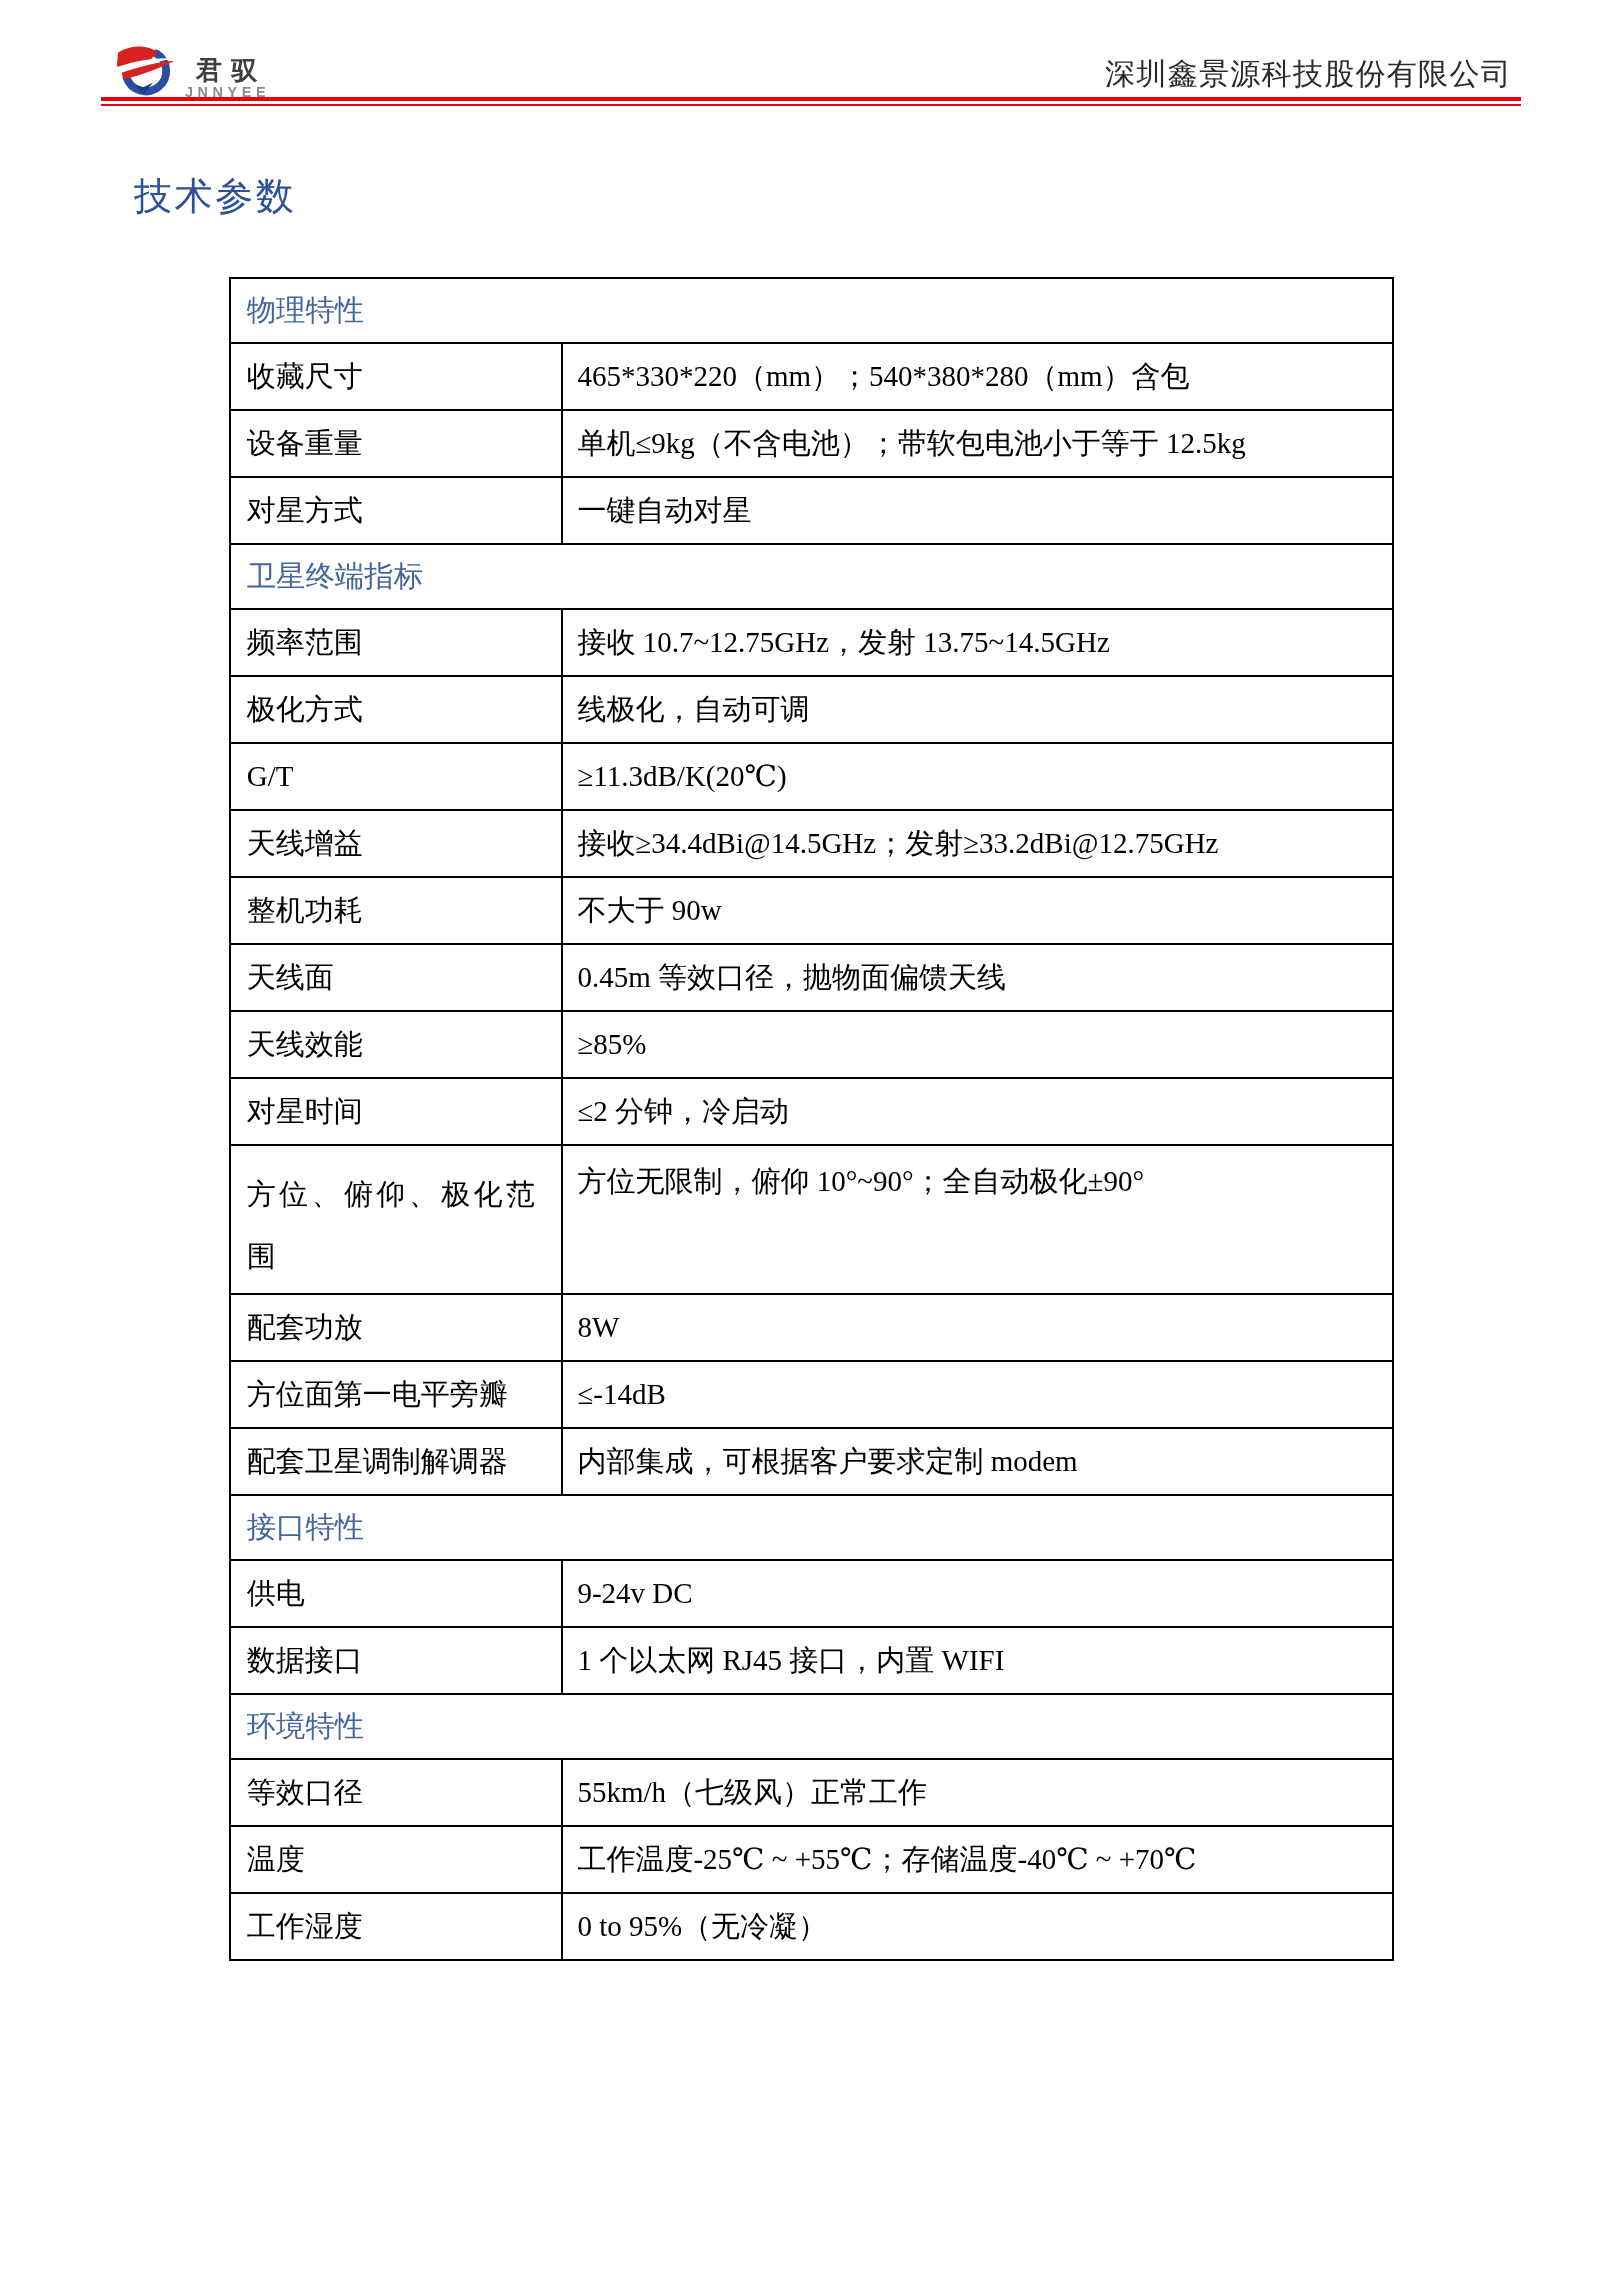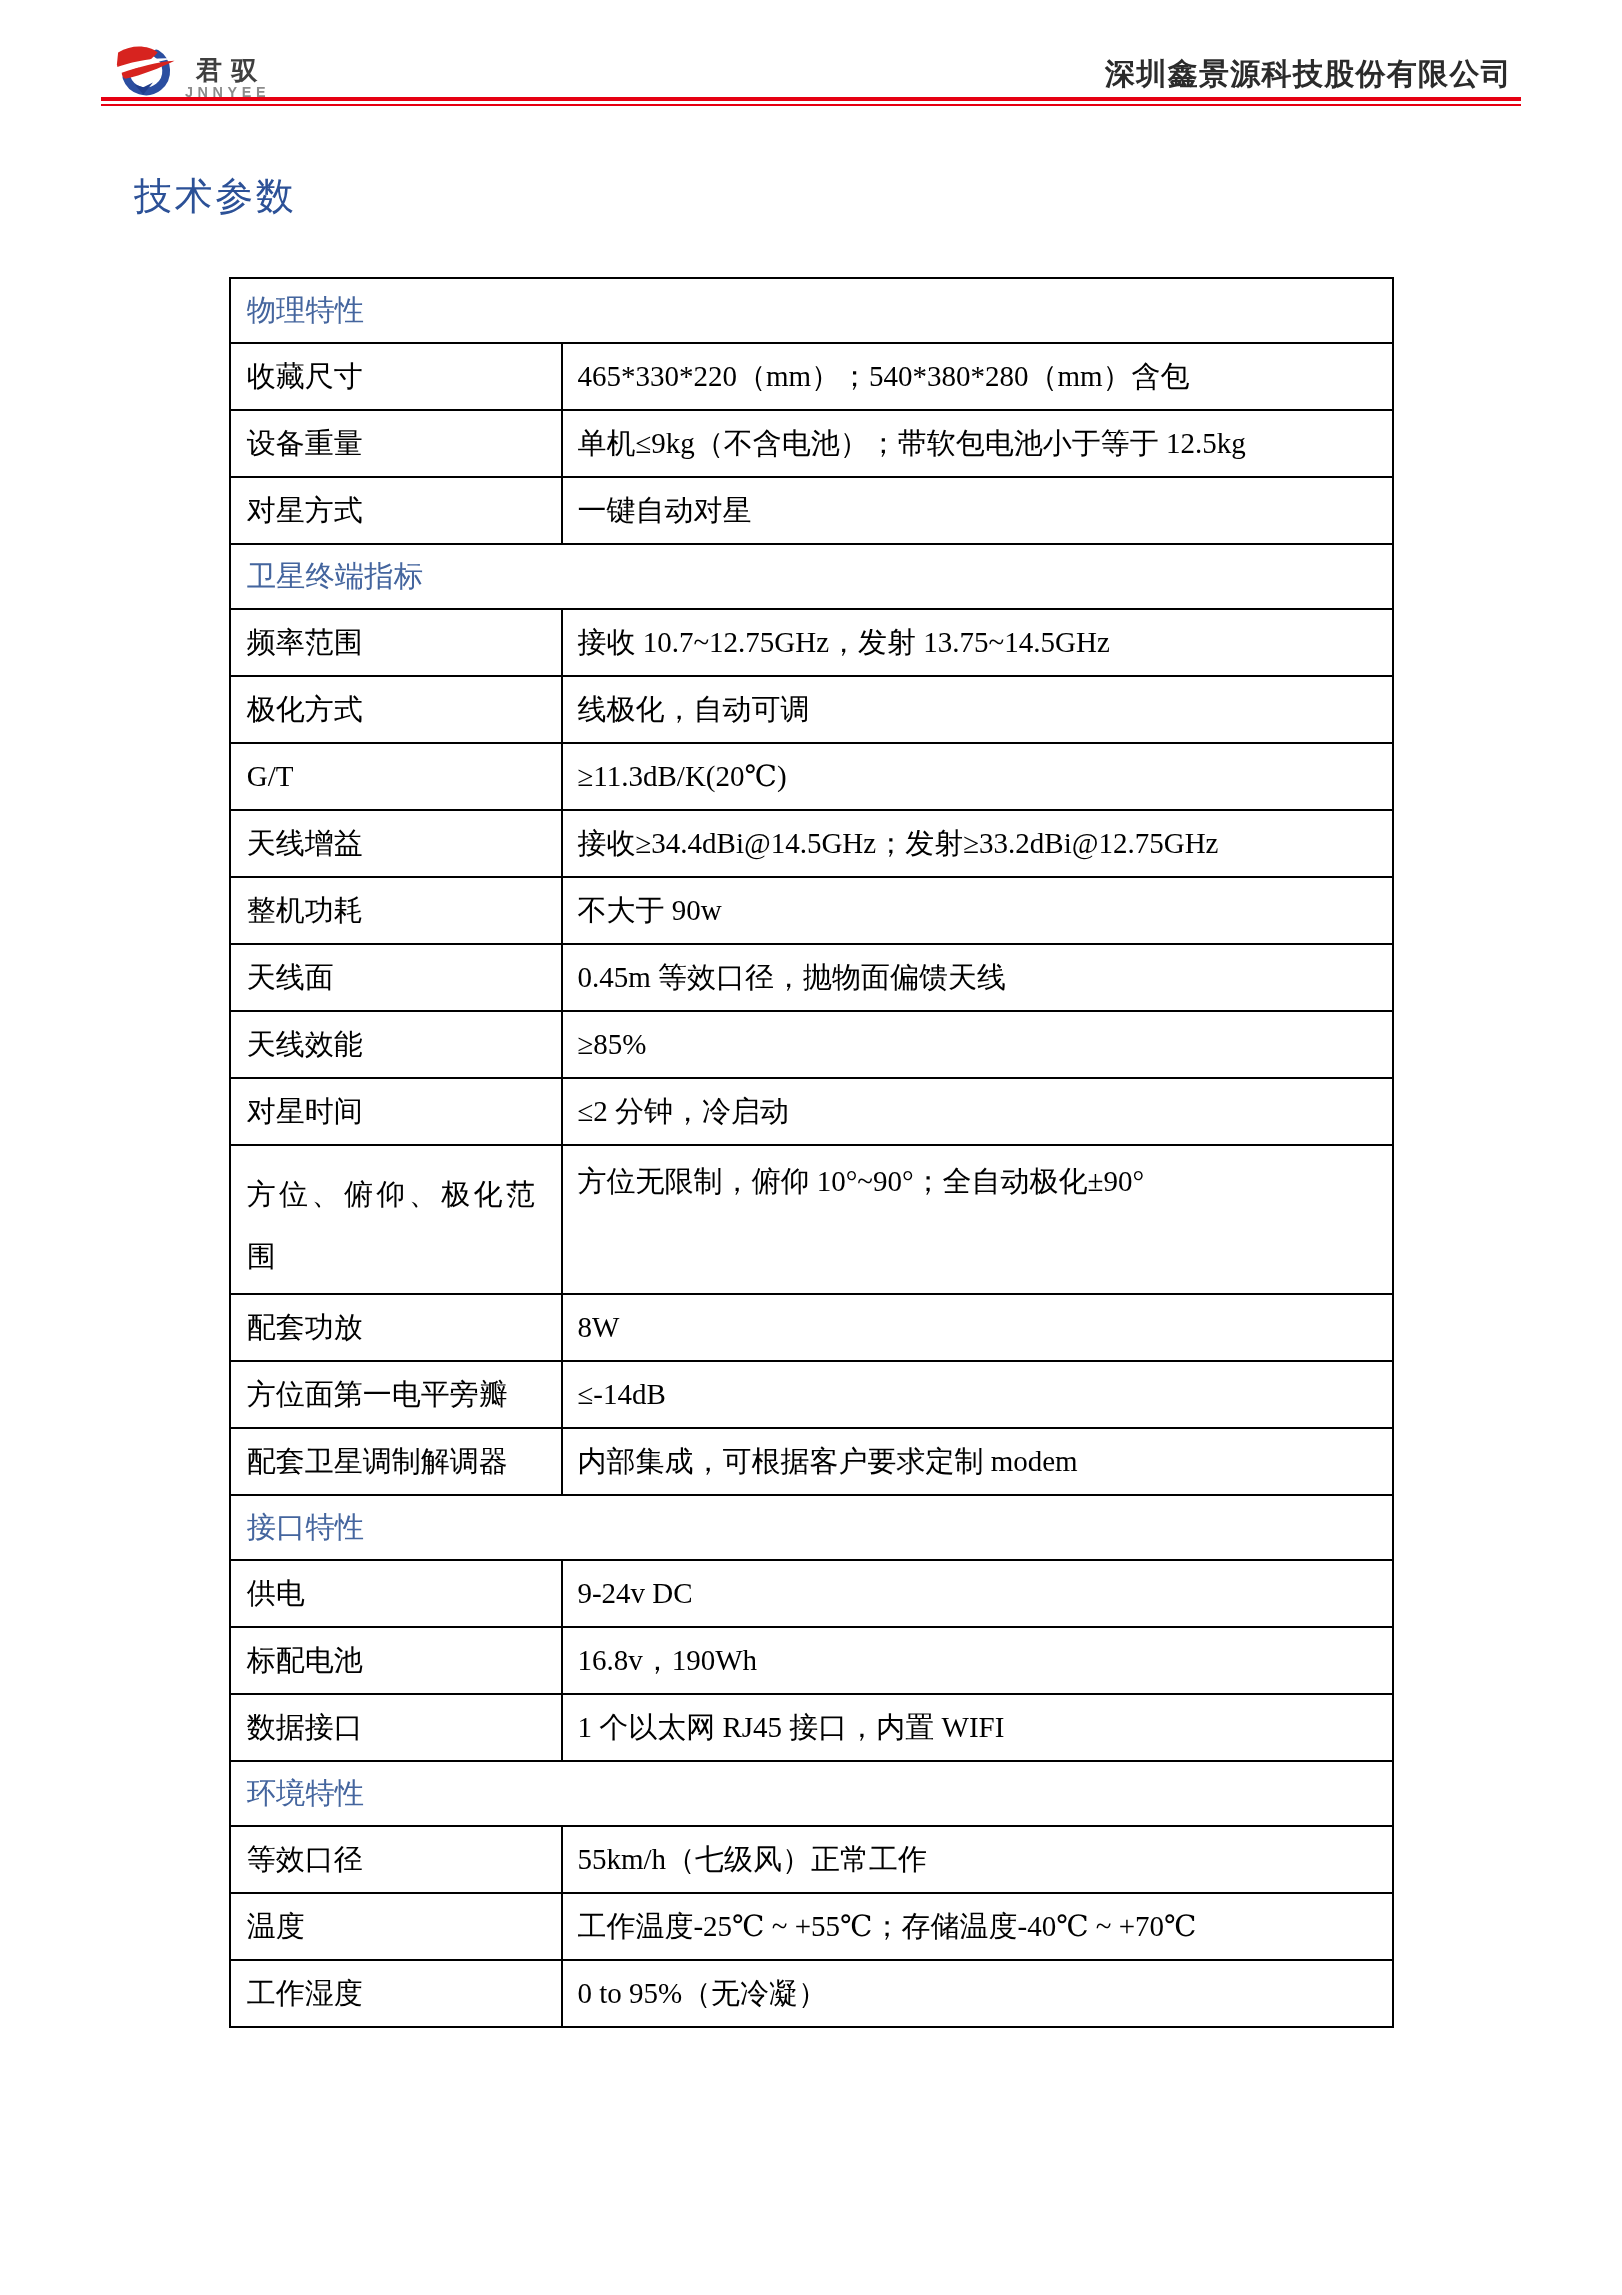--- a/index.html
+++ b/index.html
@@ -20,21 +20,21 @@
     color:var(--brand-dark); letter-spacing:9.2px; white-space:nowrap;
     font-family:"Liberation Sans","DejaVu Sans",sans-serif;
     margin-left:12px;
   }
   .brand-en{
     position:absolute; left:72px; top:43px; font-size:14.4px; font-weight:700;
     color:var(--brand-gray); letter-spacing:4.6px;
     font-family:"Liberation Sans","DejaVu Sans",sans-serif;
   }
   .company{
-    position:absolute; right:111px; top:54px; font-size:30px; font-weight:700;
+    position:absolute; right:111px; top:54px; font-size:30px; font-weight:400;
     color:#2b2b2b; letter-spacing:1.3px; white-space:nowrap;
     font-family:"Liberation Sans","DejaVu Sans",sans-serif;
   }
   .rule{position:absolute; left:101px; width:1420px; background:var(--accent-red);}
   .rule-thick{top:97px; height:3.9px;}
   .rule-thin{top:104px; height:2px;}
   
   .doc-title{
     position:absolute; left:134px; top:171px; font-size:38px; font-weight:400;
     color:var(--title-blue); letter-spacing:2.6px;
@@ -159,24 +159,20 @@
       </tr>
 
       <tr class="sec">
         <td colspan="2">接口特性</td>
       </tr>
       <tr class="row">
         <td class="lbl">供电</td>
         <td class="val">9-24v DC</td>
       </tr>
       <tr class="row">
-        <td class="lbl">标配电池</td>
-        <td class="val">16.8v，190Wh</td>
-      </tr>
-      <tr class="row">
         <td class="lbl">数据接口</td>
         <td class="val">1 个以太网 RJ45 接口，内置 WIFI</td>
       </tr>
 
       <tr class="sec">
         <td colspan="2">环境特性</td>
       </tr>
       <tr class="row">
         <td class="lbl">等效口径</td>
         <td class="val">55km/h（七级风）正常工作</td>

